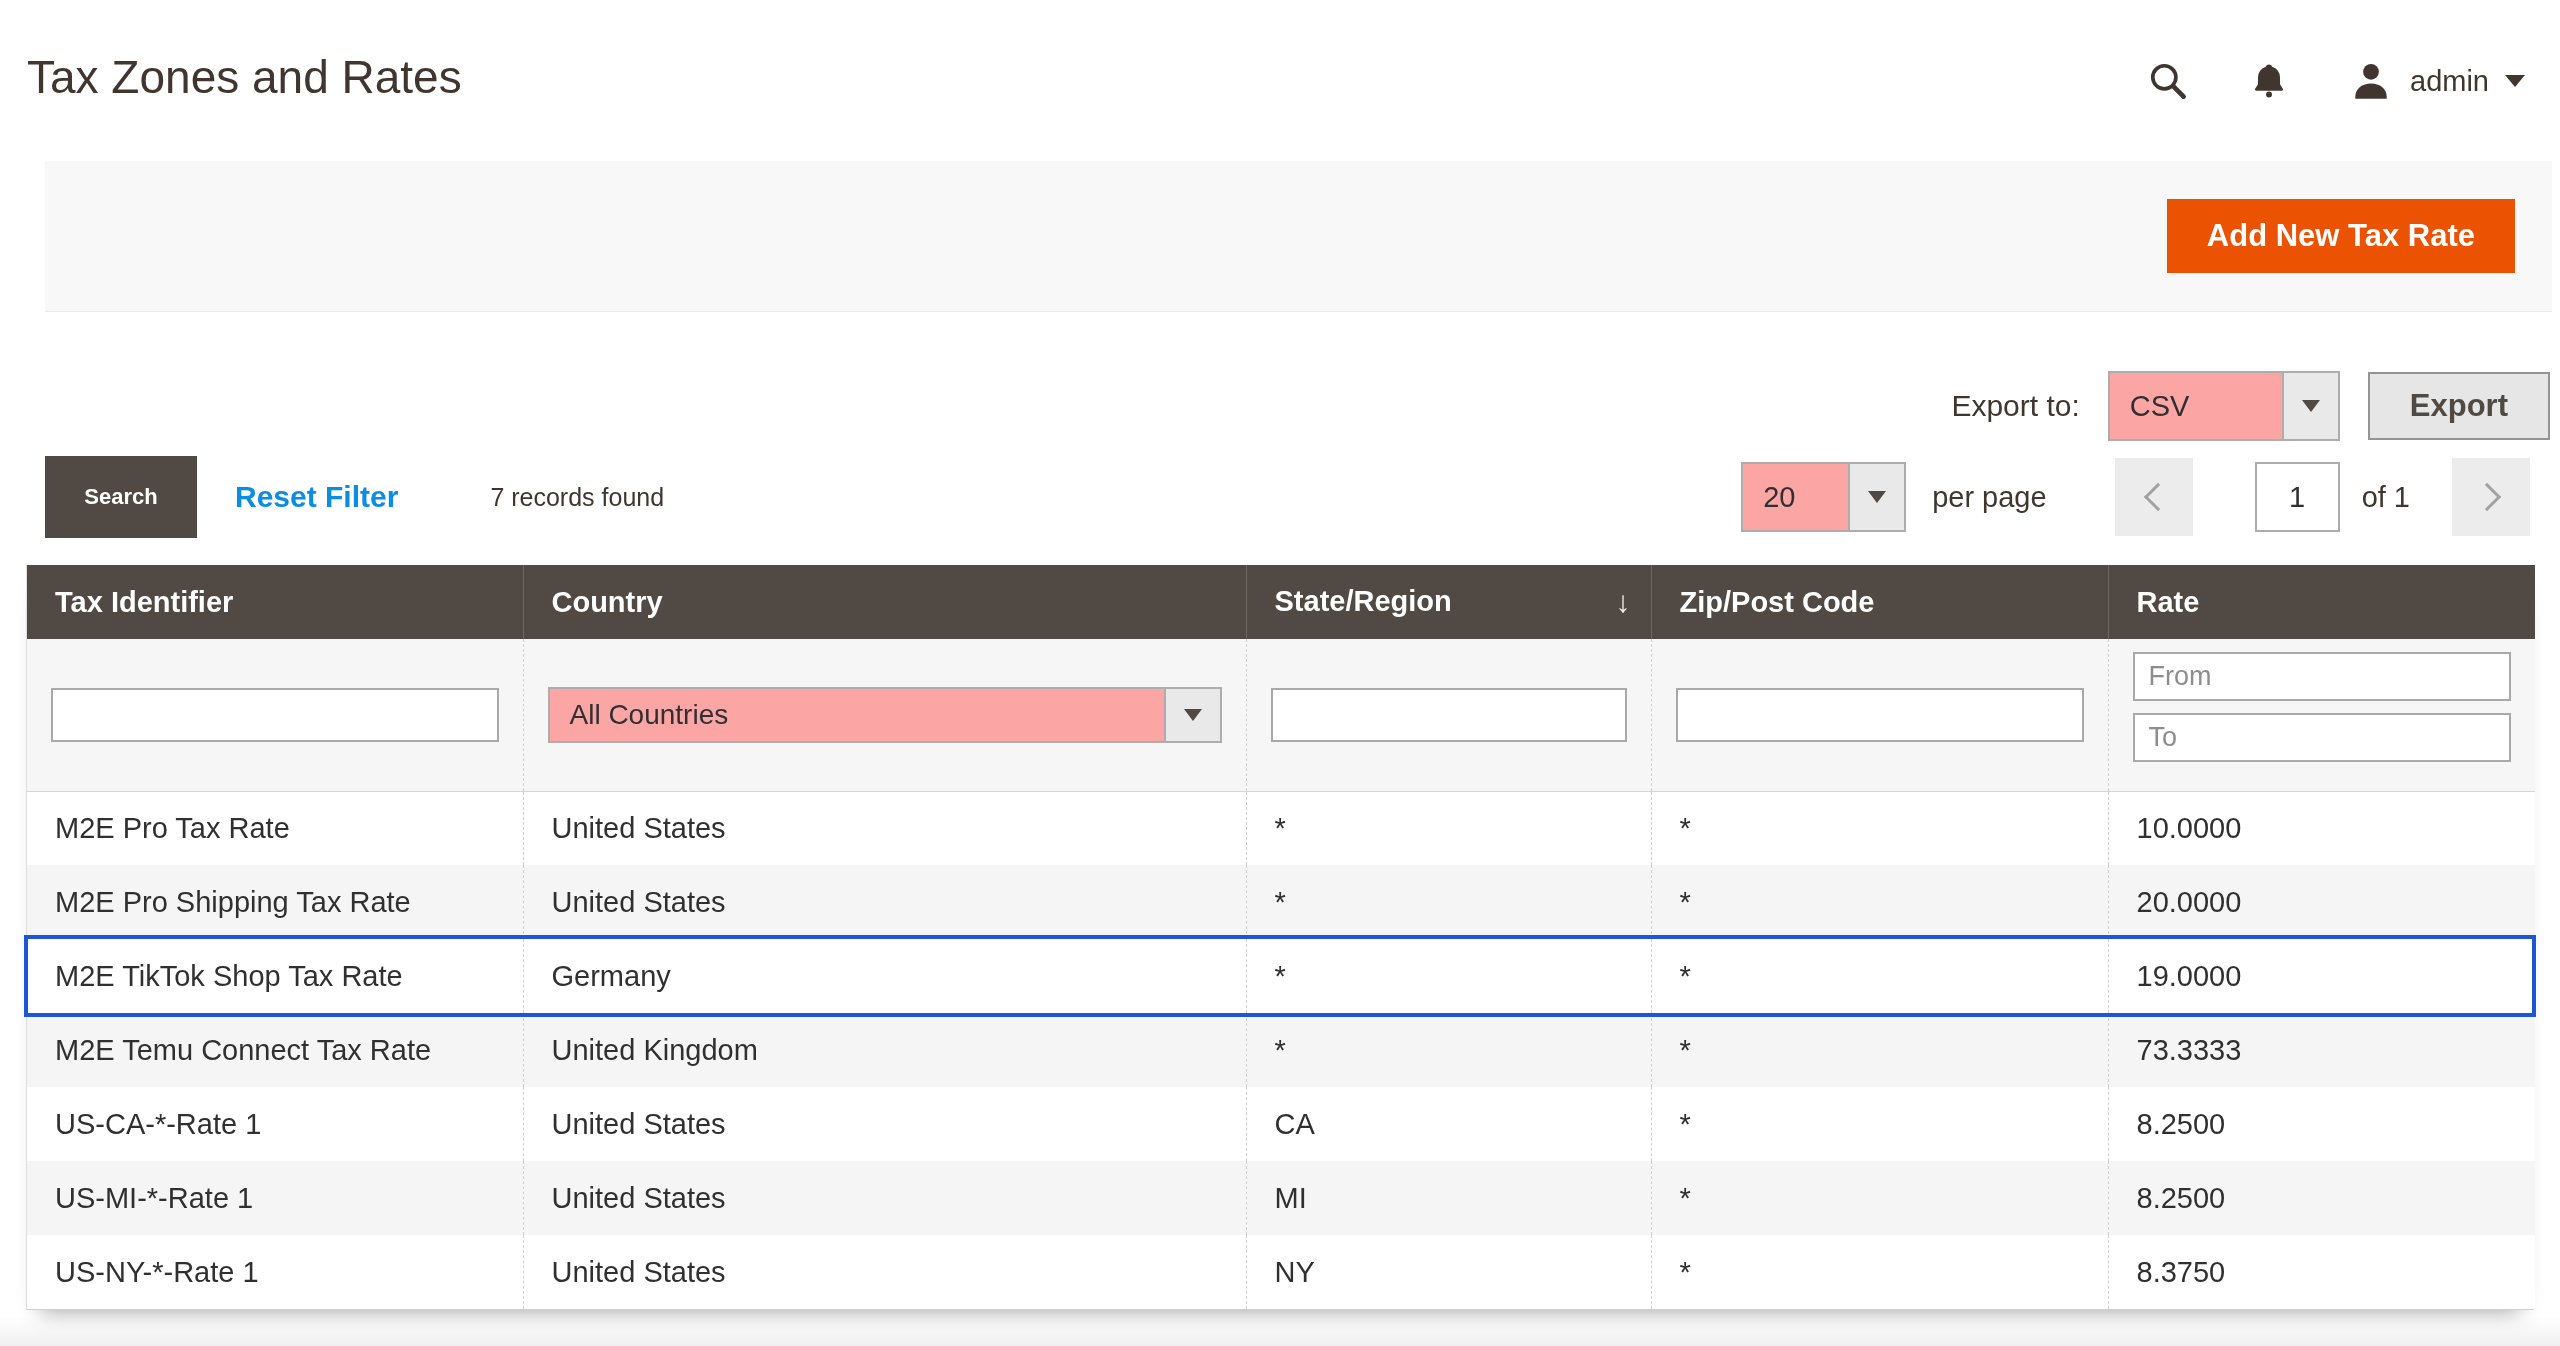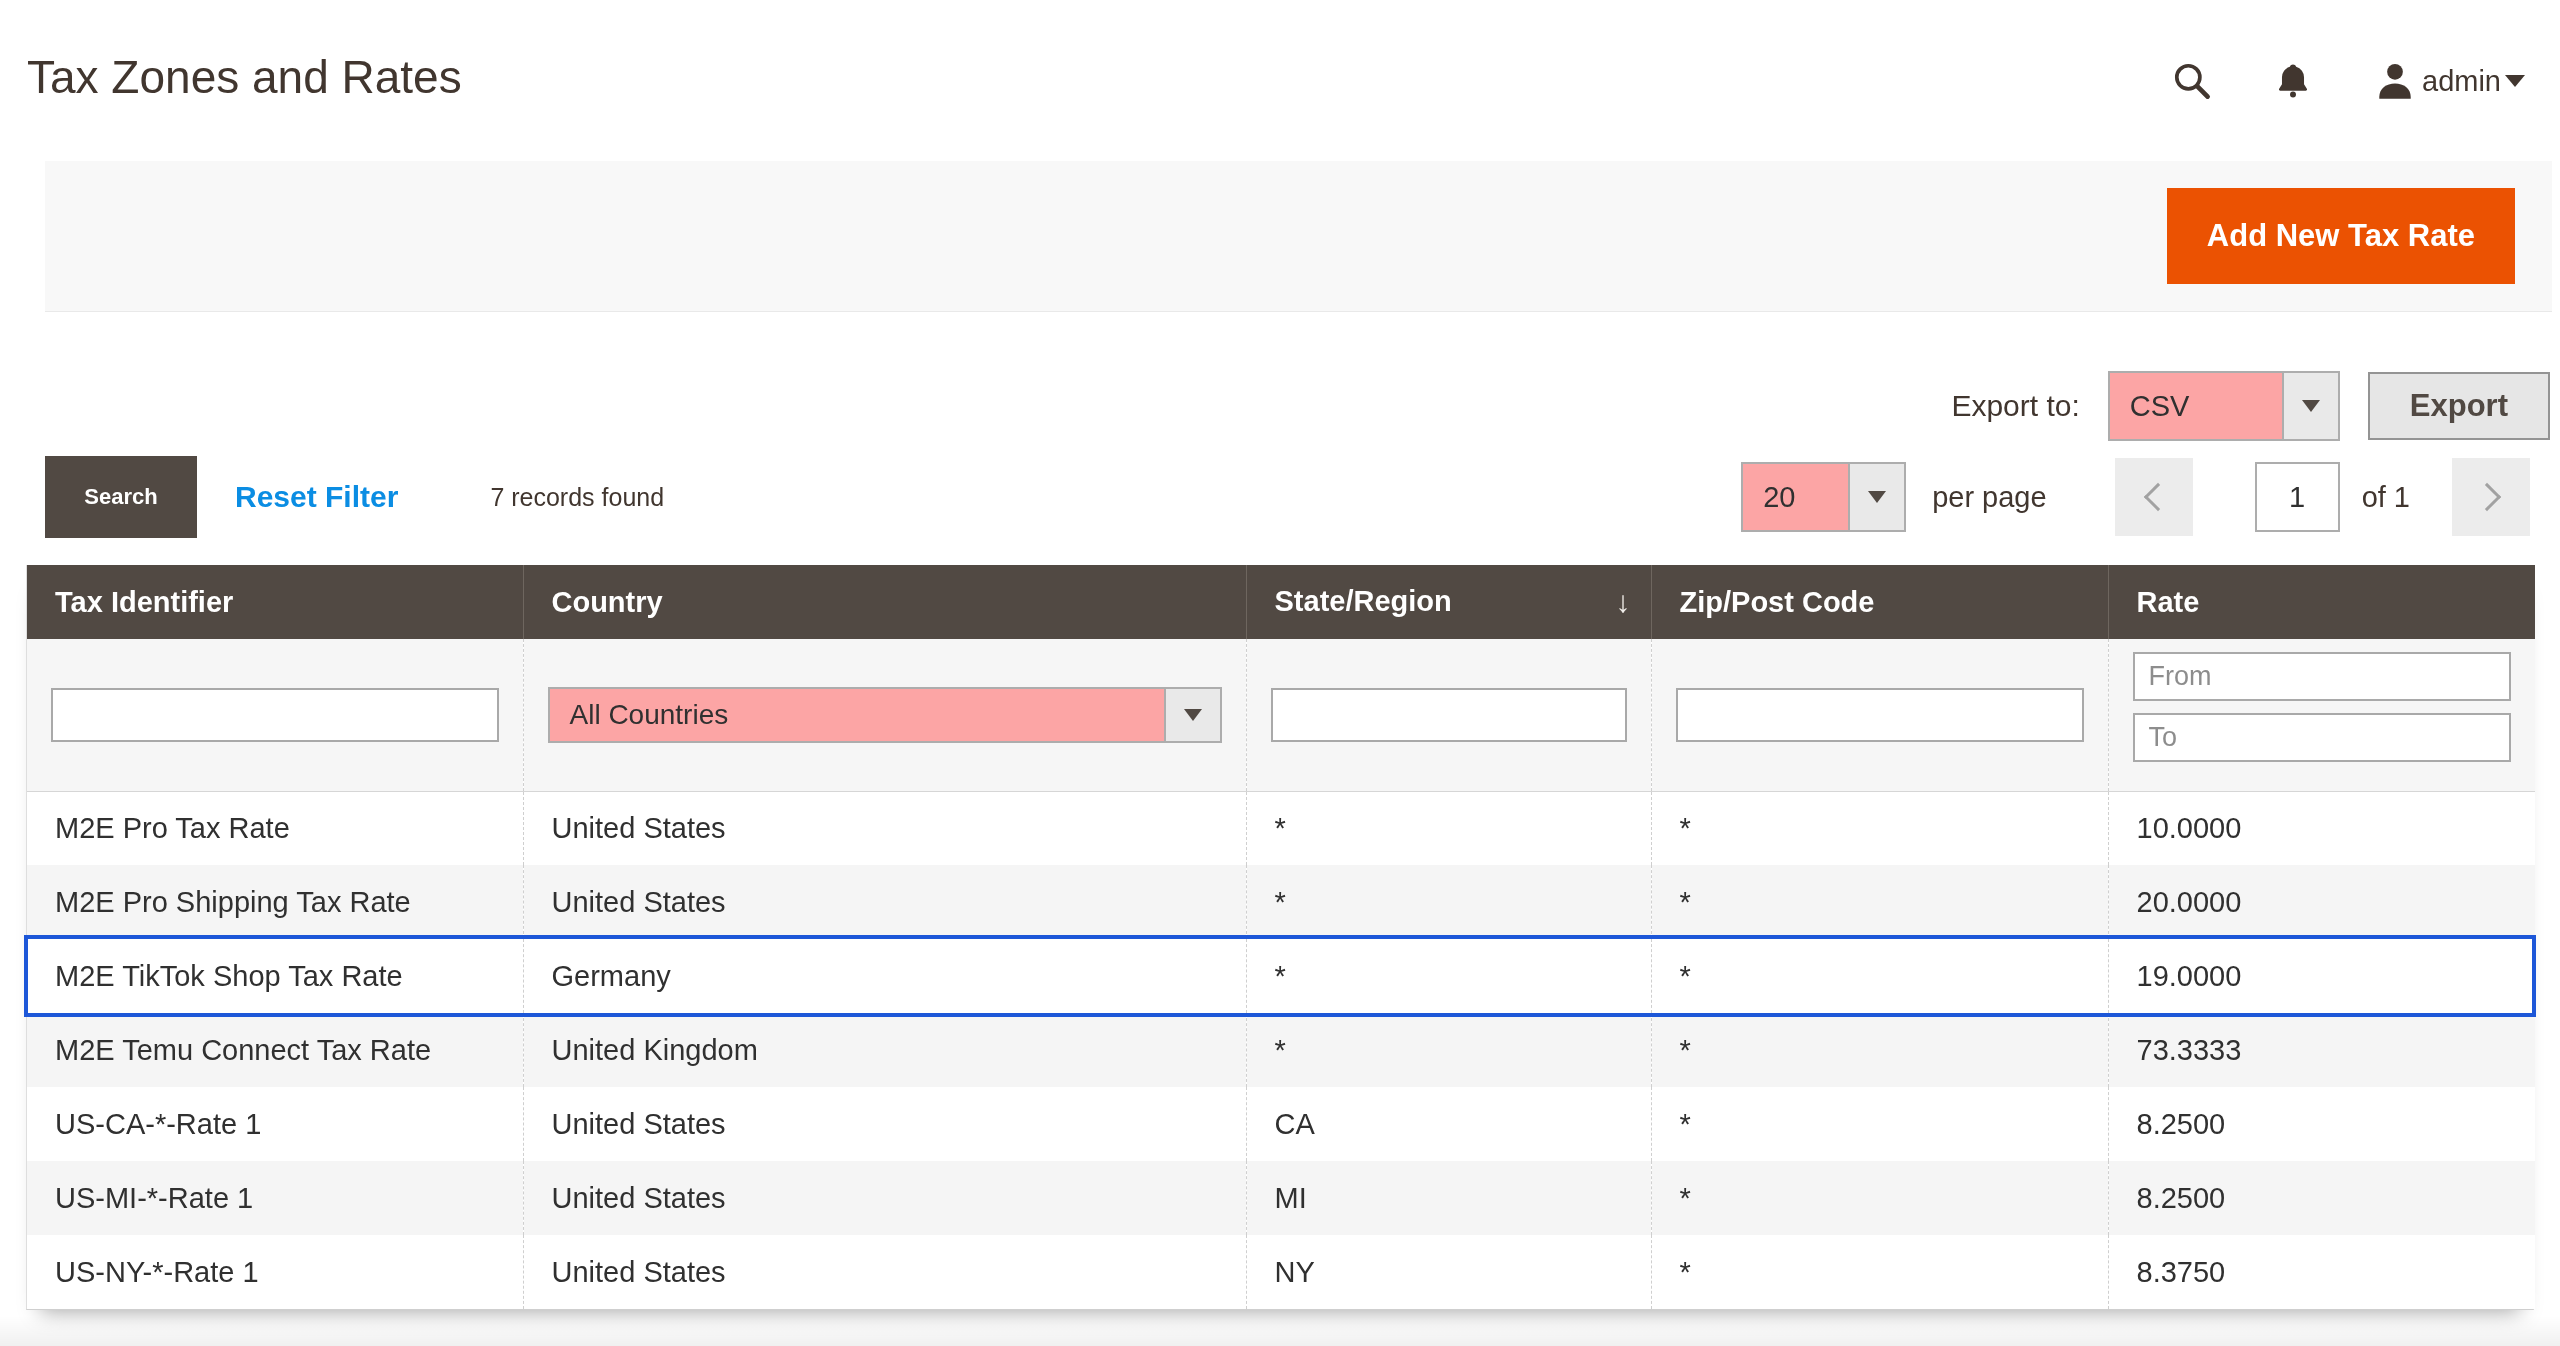--- a/index.html
+++ b/index.html
@@ -13,32 +13,32 @@
 
   
   .page-header {
     position: absolute; top: 0; left: 0; right: 0; height: 140px;
     display: flex; justify-content: space-between; align-items: flex-start;
     padding: 52px 35px 0 27px;
   }
   .page-title { font-size: 46px; font-weight: 400; margin: 0; color: #41362f; line-height: 1.1; }
   .header-icons { display: flex; align-items: center; gap: 58px; margin-top: 6px; }
   .hicon { display: inline-flex; align-items: center; justify-content: center; cursor: pointer; }
-  .admin-cluster { display: flex; align-items: center; gap: 4px; cursor: pointer; text-align: right; }
+  .admin-cluster { display: flex; align-items: center; gap: 16px; cursor: pointer; text-align: right; }
   .admin-name { font-size: 29px; color: #41362f; }
   .caret-down { width: 0; height: 0; border-left: 10px solid transparent; border-right: 10px solid transparent; border-top: 12px solid #41362f; }
 
   
   .actions-band {
     position: absolute; top: 161px; left: 45px; right: 8px; height: 151px;
     background: #f8f8f8; border-bottom: 1px solid #e9e9e9;
   }
   .add-btn {
     position: absolute; right: 37px; top: 50%; transform: translateY(-50%);
-    height: 96px; padding: 0 40px;
+    height: 74px; padding: 0 40px;
     background: #eb5202; color: #fff; border: none;
     font-family: inherit; font-size: 31px; font-weight: 700; cursor: pointer;
   }
 
   
   .export-row {
     position: absolute; top: 368px; right: 10px; height: 76px;
     display: flex; align-items: center; gap: 28px;
   }
   .export-label { font-size: 30px; color: #41362f; }

